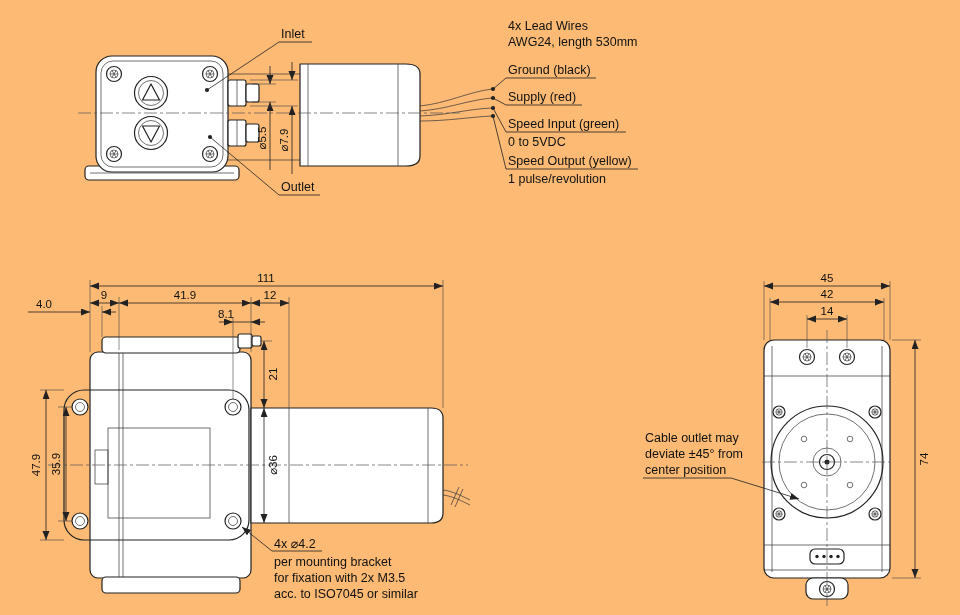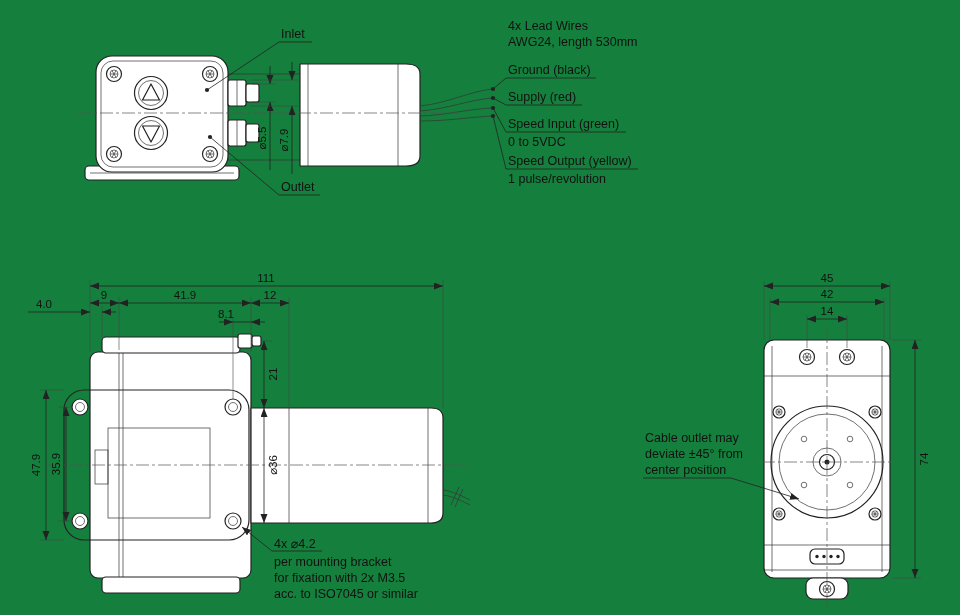--- a/index.html
+++ b/index.html
@@ -1,16 +1,16 @@
 <!DOCTYPE html>
 <html><head>
 <meta charset="utf-8">
 <style>
   html,body{margin:0;padding:0;background:#fff;}
-  .page{position:relative;width:960px;height:615px;background:#15803d;overflow:hidden;}
+  .page{position:relative;width:960px;height:615px;background:#fdba74;overflow:hidden;}
   svg text{font-family:"Liberation Sans",sans-serif;fill:#111;}
   .ol{fill:none;stroke:#222;stroke-width:1.2;stroke-linejoin:round;stroke-linecap:round;}
   .wl{fill:#fff;stroke:#222;stroke-width:1.2;stroke-linejoin:round;}
   .tl{fill:none;stroke:#333;stroke-width:0.7;}
   .cl{fill:none;stroke:#555;stroke-width:0.7;stroke-dasharray:13 3 3 3;}
   .dl{fill:none;stroke:#222;stroke-width:0.8;}
   .xl{fill:none;stroke:#444;stroke-width:0.6;}
   .dim{font-size:11.5px;}
   .note{font-size:12.5px;}
   .mid{text-anchor:middle;}

